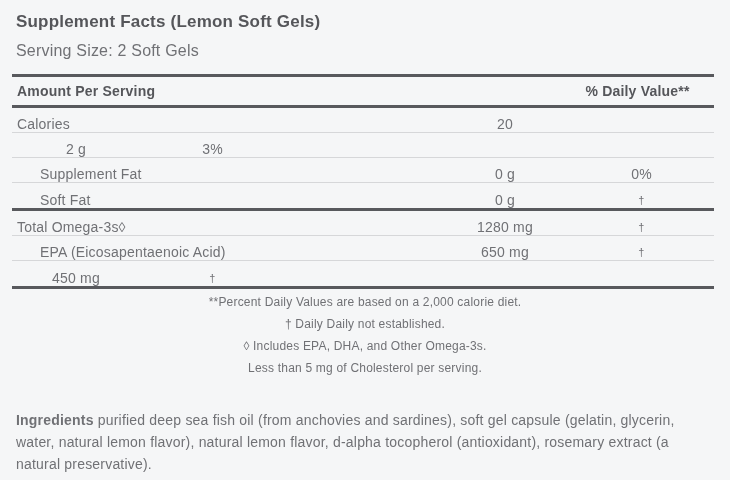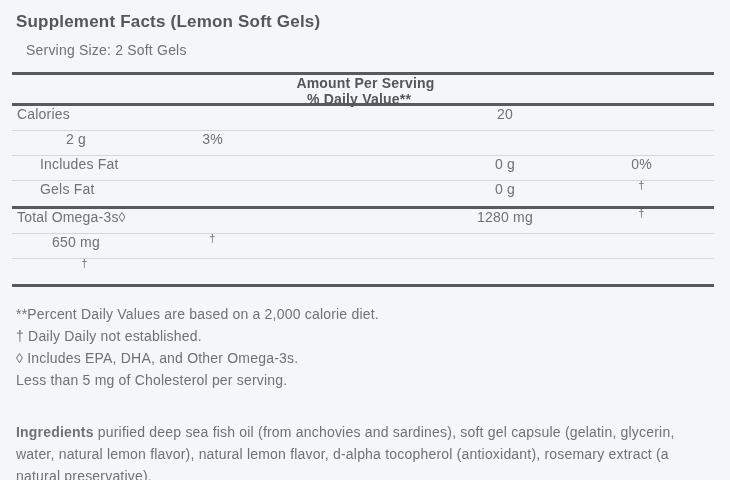--- a/index.html
+++ b/index.html
@@ -24,61 +24,60 @@
     border-radius:31px;
   }
   .title{
     font-size:17px;
     font-weight:bold;
     color:var(--heading-text);
     padding-left:4px;
     margin-top:2px;
   }
   .serving{
-    font-size:14px;
+    font-size:16px;
     padding-left:4px;
     margin-top:10px;
-    margin-left:10px;
   }
   .rule-thick{
     height:3px;
     background:var(--thick-rule);
     border:none;
   }
   .rule-thick.top{margin-top:14px;}
   .hdr-row{
     display:flex;
     align-items:center;
     height:28px;
-    flex-direction:column;
   }
   .hdr{
     font-size:14px;
     font-weight:bold;
     color:var(--heading-text);
   }
   .row{
     display:flex;
-    align-items:flex-start;
+    align-items:flex-end;
     height:25px;
     font-size:14px;
     border-bottom:1px solid var(--thin-rule);
   }
   .row.no-border{border-bottom:none;}
   .c-name{flex:1;padding-left:5px;}
   .c-name.indent{padding-left:28px;}
   .c-amt{width:128px;text-align:center;}
   .c-dv{width:145px;text-align:center;}
   .c-dv.right{text-align:center;padding-right:8px;}
   .c-dv.sup{font-size:11px;position:relative;top:-2px;}
   .footnotes{
-    margin-top:16px;
+    margin-top:2px;
     padding-left:4px;
-    font-size:14px;
+    font-size:12px;
     line-height:22px;
+    text-align:center;
   }
   .ingredients{
     margin-top:30px;
     padding-left:4px;
     font-size:14px;
     line-height:22px;
   }
   .ingredients b{color:var(--body-text);}
   .allergen{
     padding-left:4px;
@@ -109,45 +108,47 @@
     <div class="c-amt">20</div>
     <div class="c-dv"></div>
   </div>
 
   <div class="row">
     <div class="c-amt">2 g</div>
     <div class="c-dv">3%</div>
   </div>
 
   <div class="row">
-    <div class="c-name indent">Includes Fat</div>
+    <div class="c-name indent">Supplement Fat</div>
     <div class="c-amt">0 g</div>
     <div class="c-dv">0%</div>
   </div>
 
   <div class="row no-border">
-    <div class="c-name indent">Gels Fat</div>
+    <div class="c-name indent">Soft Fat</div>
     <div class="c-amt">0 g</div>
     <div class="c-dv sup">†</div>
   </div>
 
   <div class="rule-thick"></div>
 
   <div class="row">
     <div class="c-name">Total Omega-3s◊</div>
     <div class="c-amt">1280 mg</div>
     <div class="c-dv sup">†</div>
   </div>
 
   <div class="row">
+    <div class="c-name indent">EPA (Eicosapentaenoic Acid)</div>
     <div class="c-amt">650 mg</div>
     <div class="c-dv sup">†</div>
   </div>
 
   <div class="row no-border">
+    <div class="c-amt">450 mg</div>
     <div class="c-dv sup">†</div>
   </div>
 
   <div class="rule-thick"></div>
 
   <div class="footnotes">
     <div>**Percent Daily Values are based on a 2,000 calorie diet.</div>
     <div>† Daily Daily not established.</div>
     <div>◊ Includes EPA, DHA, and Other Omega-3s.</div>
     <div>Less than 5 mg of Cholesterol per serving.</div>

